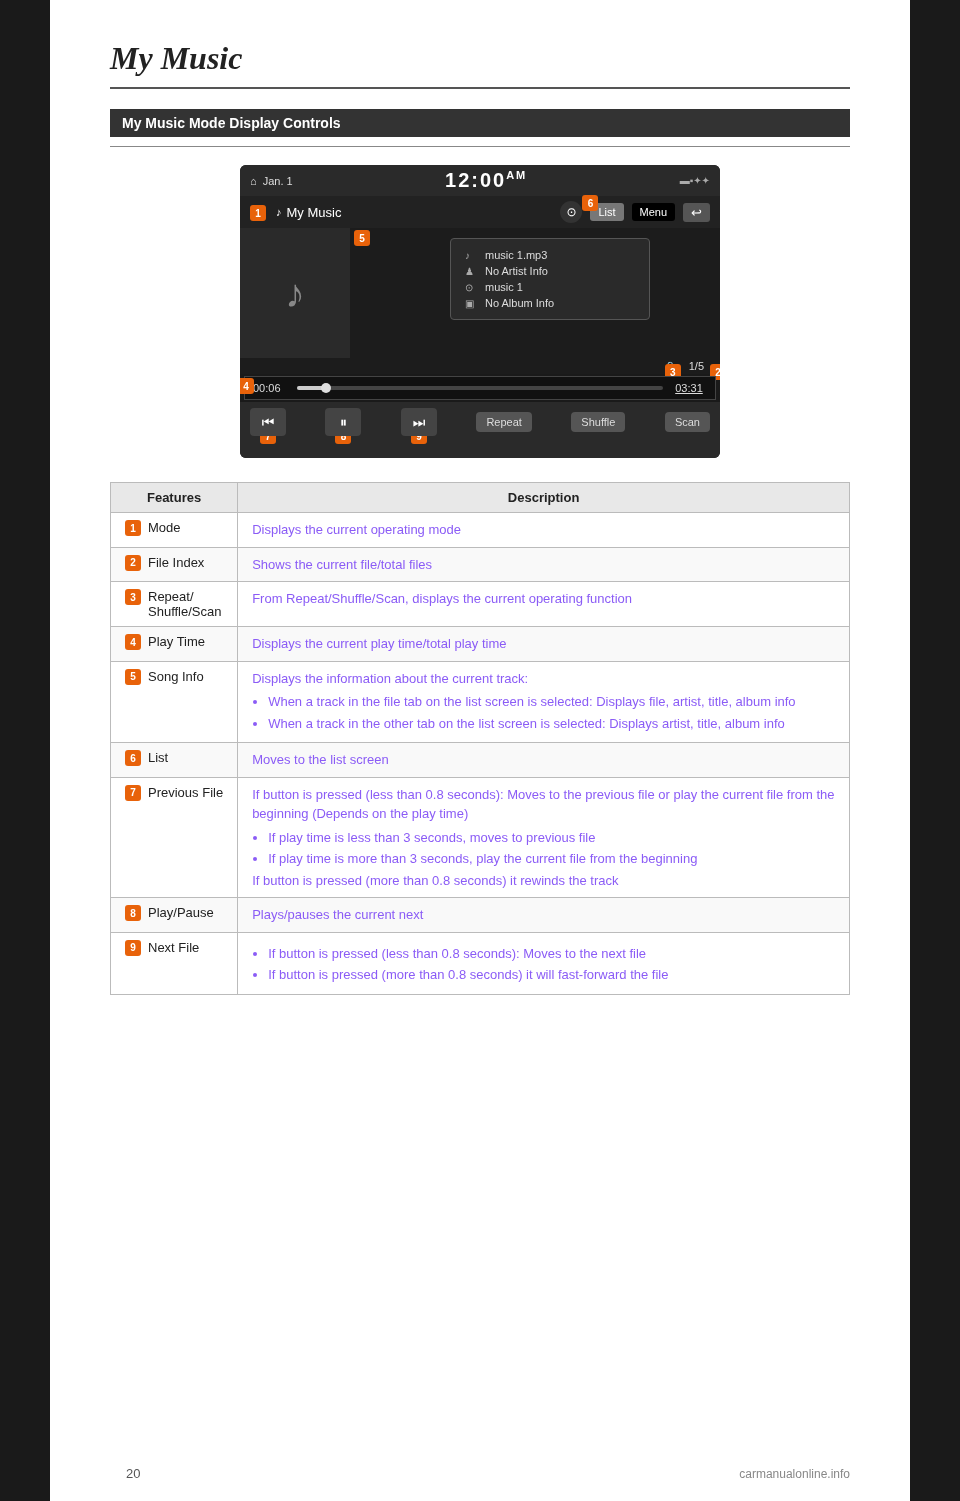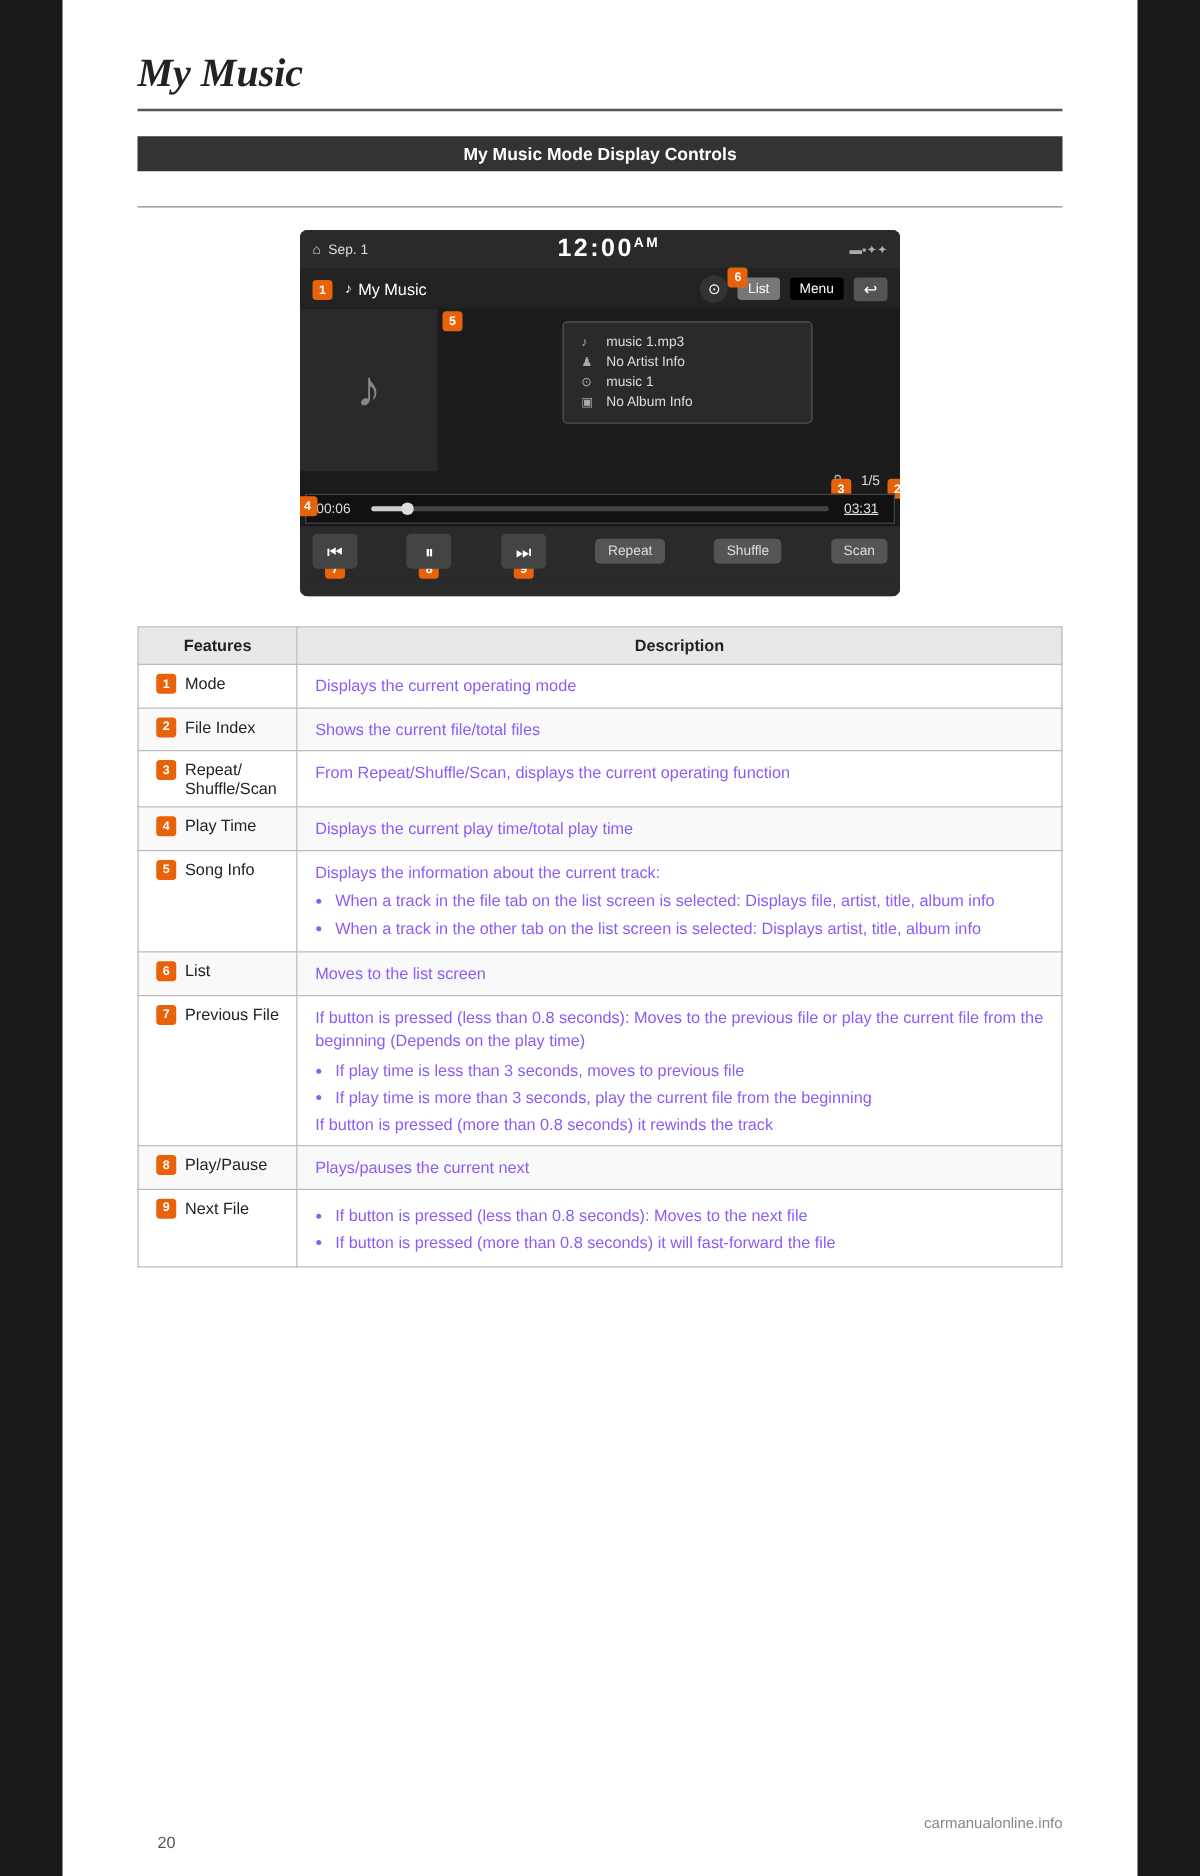--- a/index.html
+++ b/index.html
@@ -30,24 +30,23 @@
       border: none;
       border-top: 2px solid #555;
       margin-bottom: 20px;
     }
     .section-header {
       background: #333;
       color: #fff;
       font-size: 14px;
       font-weight: bold;
       padding: 6px 12px;
-      margin-bottom: 28px;
+      margin-bottom: 9px;
       display: inline-block;
       width: 100%;
-      text-align: center;
     }
     .section-rule {
       border: none;
       border-top: 1px solid #888;
       margin-bottom: 18px;
     }
 
     
     .ui-screenshot {
       background: #1a1a1a;
@@ -305,21 +304,21 @@
     }
     .page-number {
       position: absolute;
       bottom: 20px;
       left: 76px;
       font-size: 13px;
       color: #555;
     }
     .watermark {
       position: absolute;
-      bottom: 36px;
+      bottom: 20px;
       right: 60px;
       font-size: 12px;
       color: #888;
     }
   </style>
 </head>
 <body>
 
 <div class="page">
 
@@ -330,21 +329,21 @@
   
   <div class="section-header">My Music Mode Display Controls</div>
   <hr class="section-rule">
 
   
   <div class="ui-screenshot">
 
     <div class="ui-statusbar">
       <div class="ui-statusbar-left">
         <span>⌂</span>
-        <span>Sep. 1</span>
+        <span>Jan. 1</span>
       </div>
       <div class="ui-statusbar-center">
         <span>12:00</span><span style="font-size:11px;vertical-align:super;">AM</span>
       </div>
       <div class="ui-statusbar-right">▬▪✦✦</div>
     </div>
 
     <div class="ui-navbar">
       <div style="position:relative;">
         <span class="nbadge">1</span>

